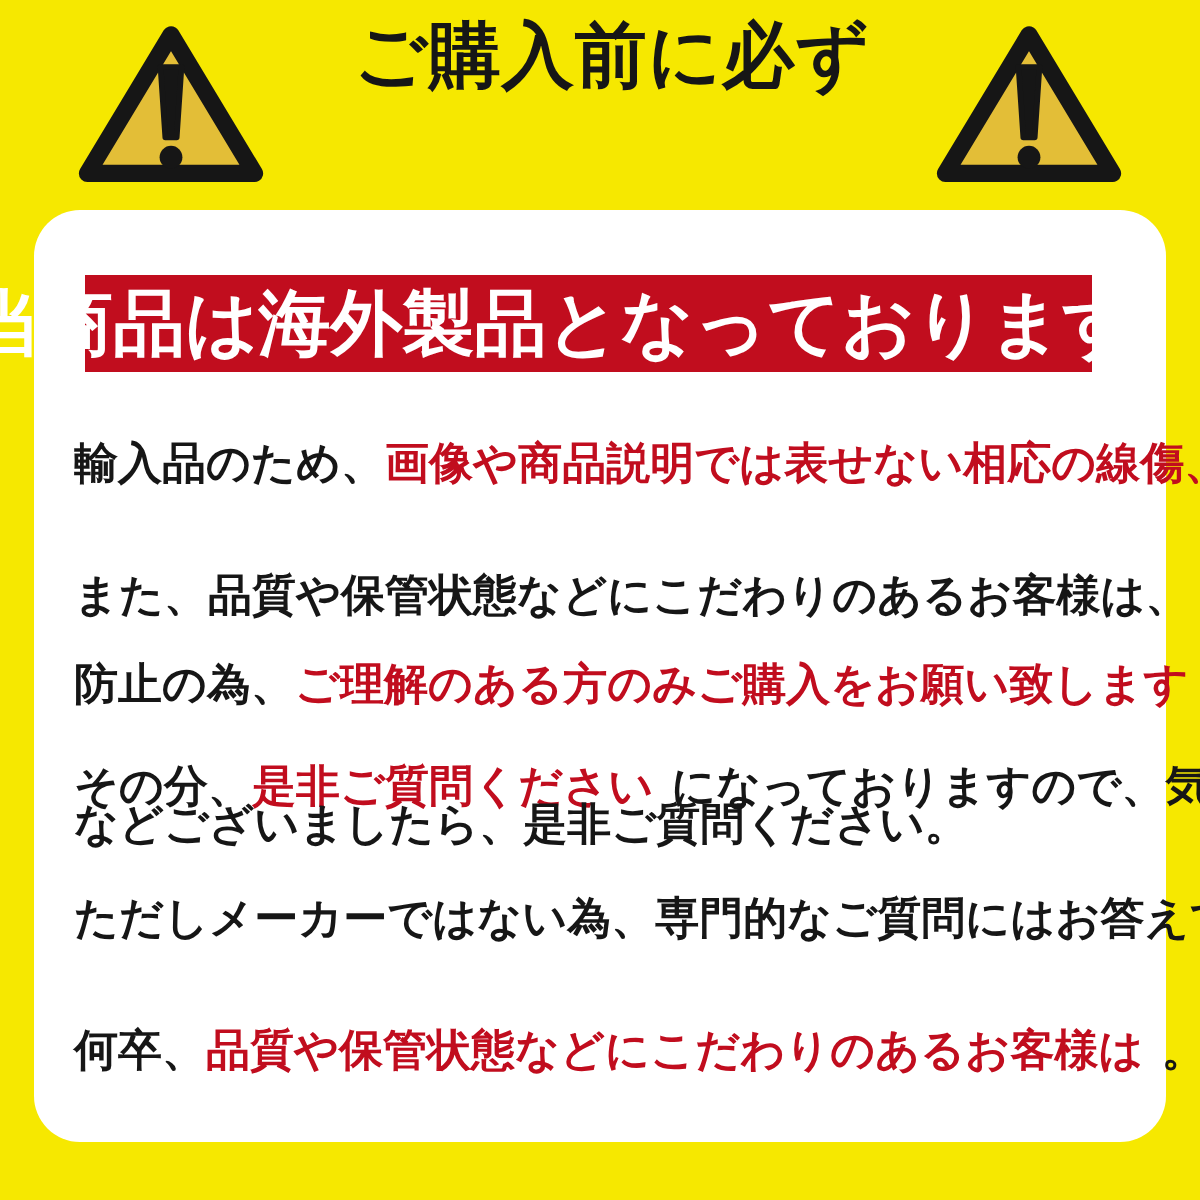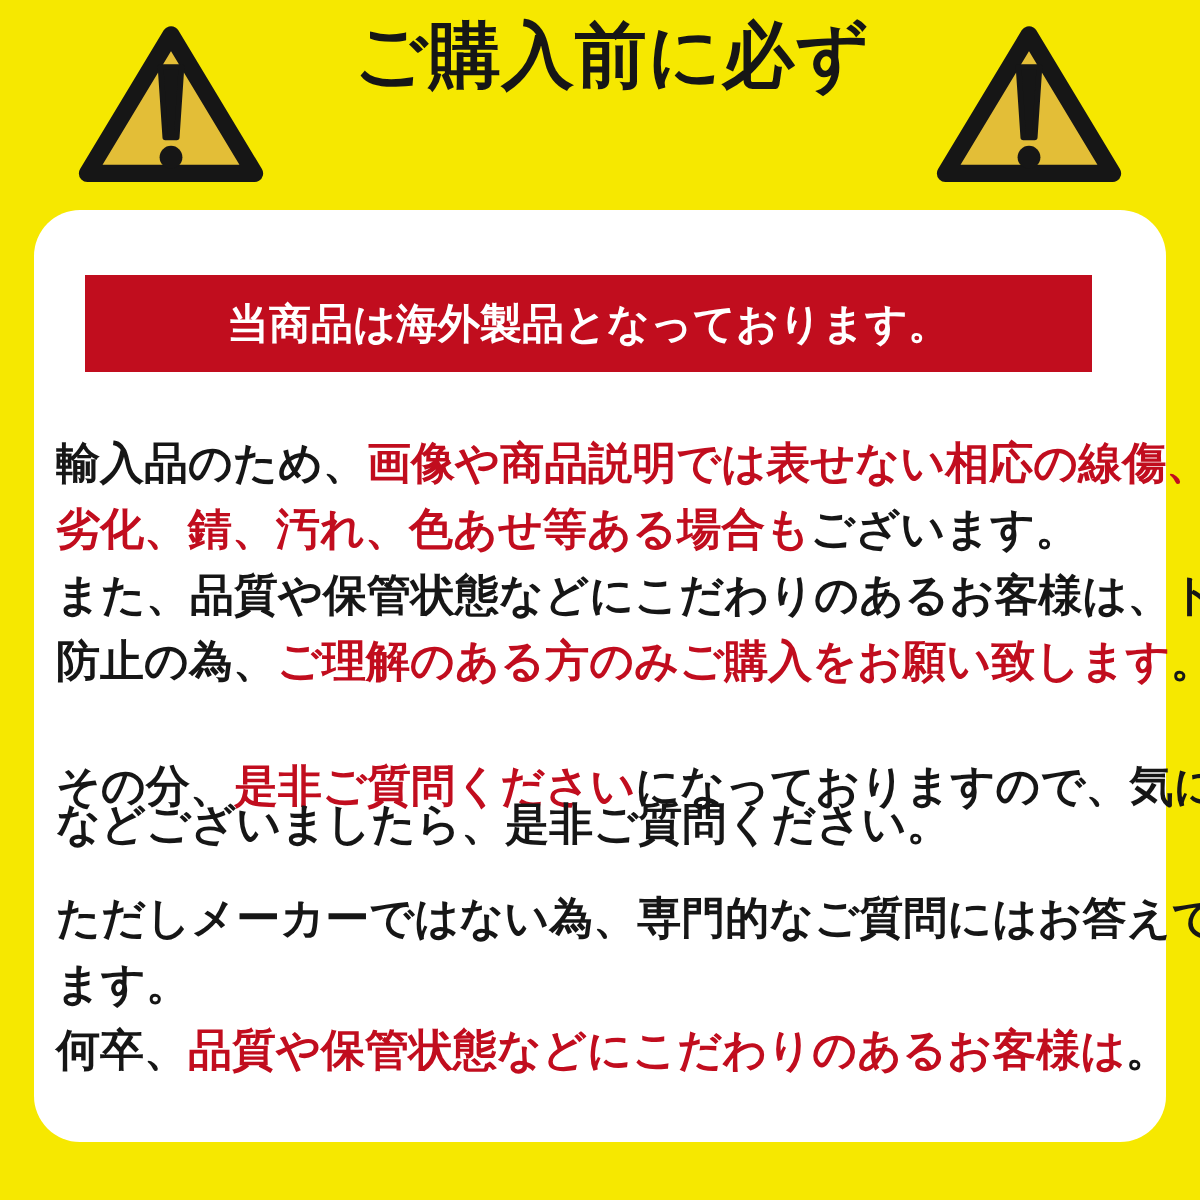--- a/index.html
+++ b/index.html
@@ -45,45 +45,45 @@
 
   
   .banner {
     position: absolute;
     left: 85px; top: 275px;
     width: 1007px; height: 97px;
     background: var(--c-red, #C10D1E);
     display: flex;
     align-items: center;
     justify-content: center;
-    font-size: 42px;
+    font-size: 72px;
     font-weight: 900;
     color: var(--c-white, #fff);
     letter-spacing: 0px;
     white-space: nowrap;
   }
 
   
   .bline {
     position: absolute;
     left: 56px;
     width: 1100px;
     font-size: 44px;
     line-height: 56px;
     font-weight: 700;
     white-space: nowrap;
     letter-spacing: 0px;
   }
-  .bline span[data-color="black"] { color: var(--c-black, #161616); }
+  .bline span[data-color="black"] { color: var(--c-black, #161616); margin-left: 18px; }
   .bline span[data-color="red"]   { color: var(--c-red, #C10D1E); font-weight: 900; }
 
   .l1 { top: 435px; }
   .l2 { top: 501px; }
   .l3 { top: 567px; }
-  .l4 { top: 633px; }
+  .l4 { top: 656px; }
   .l5 { top: 758px; }
   .l6 { top: 796px; }
   .l7 { top: 890px; }
   .l8 { top: 956px; }
   .l9 { top: 1022px; }
 </style>
 </head>
 <body>
 
 <div class="page">
@@ -106,38 +106,32 @@
 
   <div class="panel"></div>
 
   <div class="banner">
     <span>当商品は海外製品となっております。</span>
   </div>
 
   <div class="bline l1">
     <span data-color="black">輸入品のため、</span><span data-color="red">画像や商品説明では表せない相応の線傷、擦傷、</span>
   </div>
-  <div class="bline l2">
-    <span data-color="red">劣化、錆、汚れ、色あせ等ある場合も</span><span data-color="black">ございます。</span>
-  </div>
   <div class="bline l3">
     <span data-color="black">また、品質や保管状態などにこだわりのあるお客様は、トラブル</span>
   </div>
   <div class="bline l4">
     <span data-color="black">防止の為、</span><span data-color="red">ご理解のある方のみご購入をお願い致します</span><span data-color="black">。</span>
   </div>
   <div class="bline l5">
     <span data-color="black">その分、</span><span data-color="red">是非ご質問ください</span><span data-color="black">になっておりますので、気になる点</span>
   </div>
   <div class="bline l6">
     <span data-color="black">などございましたら、是非ご質問ください。</span>
   </div>
   <div class="bline l7">
     <span data-color="black">ただしメーカーではない為、専門的なご質問にはお答えできかね</span>
   </div>
-  <div class="bline l8">
-    <span data-color="black">ます。</span>
-  </div>
   <div class="bline l9">
     <span data-color="black">何卒、</span><span data-color="red">品質や保管状態などにこだわりのあるお客様は</span><span data-color="black">。</span>
   </div>
 
 </div>
 
 </body></html>

